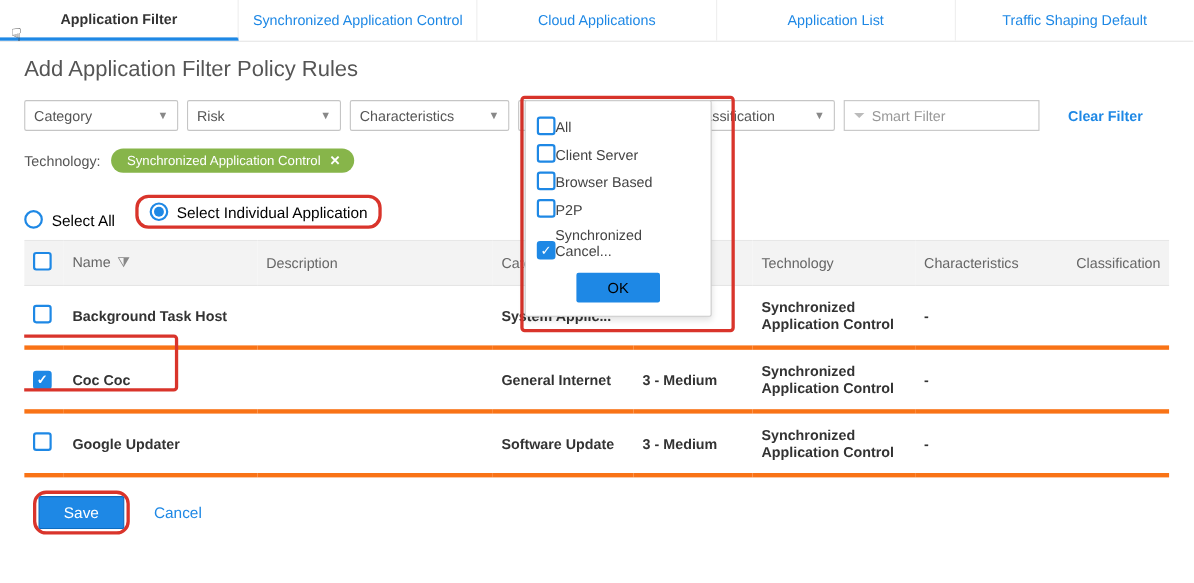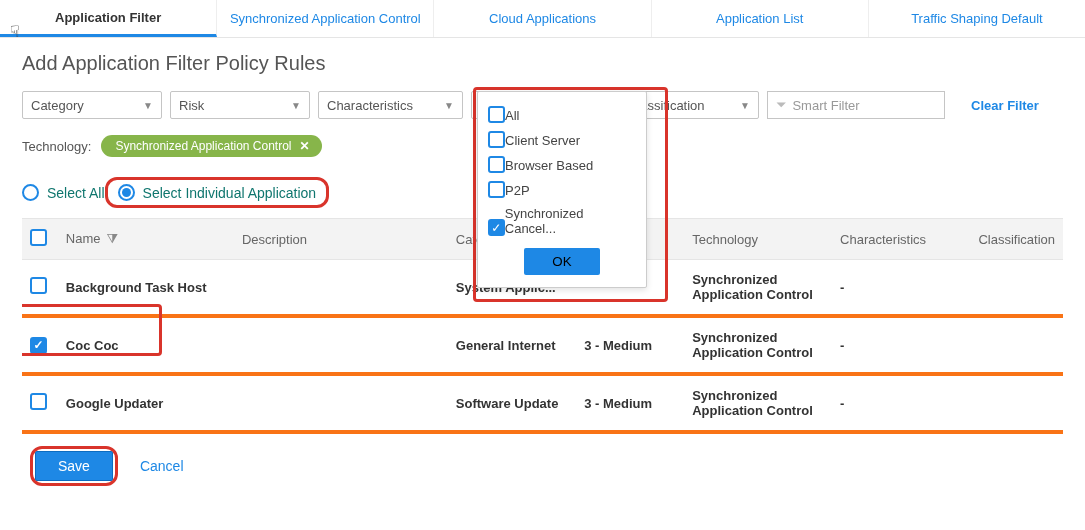--- a/index.html
+++ b/index.html
@@ -13,21 +13,21 @@
   h2.title { font-weight: 400; color: #555; font-size: 20px; margin-bottom: 16px; }
   .filter-row { display: flex; gap: 8px; align-items: center; margin-bottom: 16px; position: relative; }
   .dropdown { display: flex; align-items: center; justify-content: space-between; border: 1px solid #c5c5c5; height: 28px; padding: 0 8px; font-size: 13px; color: #555; background: #fff; border-radius: 2px; cursor: pointer; min-width: 140px; }
   .dropdown .chev { color: #888; font-size: 10px; }
   .smart { display: flex; align-items: center; border: 1px solid #c5c5c5; height: 28px; padding: 0 8px; color: #999; font-size: 13px; flex: 0 0 178px; }
   .clear-filter { color: #1e88e5; font-weight: 600; margin-left: 18px; cursor: pointer; }
   .chip-row { display:flex; align-items:center; gap:10px; margin-bottom:20px; }
   .chip-label { color:#555; font-size:13px; }
   .chip { background:#87b54a; color:#fff; padding:4px 12px 4px 14px; border-radius:12px; font-size:12px; display:inline-flex; align-items:center; gap:8px; }
   .chip .x { font-weight:700; cursor:pointer; }
-  .select-mode { display:flex; align-items:center; margin-bottom:10px; font-size:14px; color:#0f766e; }
+  .select-mode { display:flex; align-items:flex-end; gap:18px; margin-bottom:10px; font-size:14px; color:#000000; }
   .radio-outer { width:17px; height:17px; border:2px solid #1e88e5; border-radius:50%; display:inline-flex; align-items:center; justify-content:center; }
   .radio-inner { width:9px; height:9px; border-radius:50%; background:#1e88e5; }
   .radio-group { display:inline-flex; align-items:center; gap:8px; cursor:pointer; }
   .hl { border:3px solid #d9342b; border-radius:12px; }
   .hl-pad { padding:4px 8px; }
   .table { width:100%; border-collapse:collapse; }
   .table th { text-align:left; font-weight:400; color:#666; background:#f3f3f3; padding:10px 8px; border-top:1px solid #e5e5e5; border-bottom:1px solid #e5e5e5; }
   .table td { padding:12px 8px; border-bottom:4px solid #f97316; vertical-align:middle; color:#333; font-size:13px;font-weight:bold; }
   .cb { width:17px; height:17px; border:2px solid #1e88e5; border-radius:3px; display:inline-flex; align-items:center; justify-content:center; background:#fff; cursor:pointer; }
   .cb.checked { background:#1e88e5; color:#fff; font-size:12px; }

